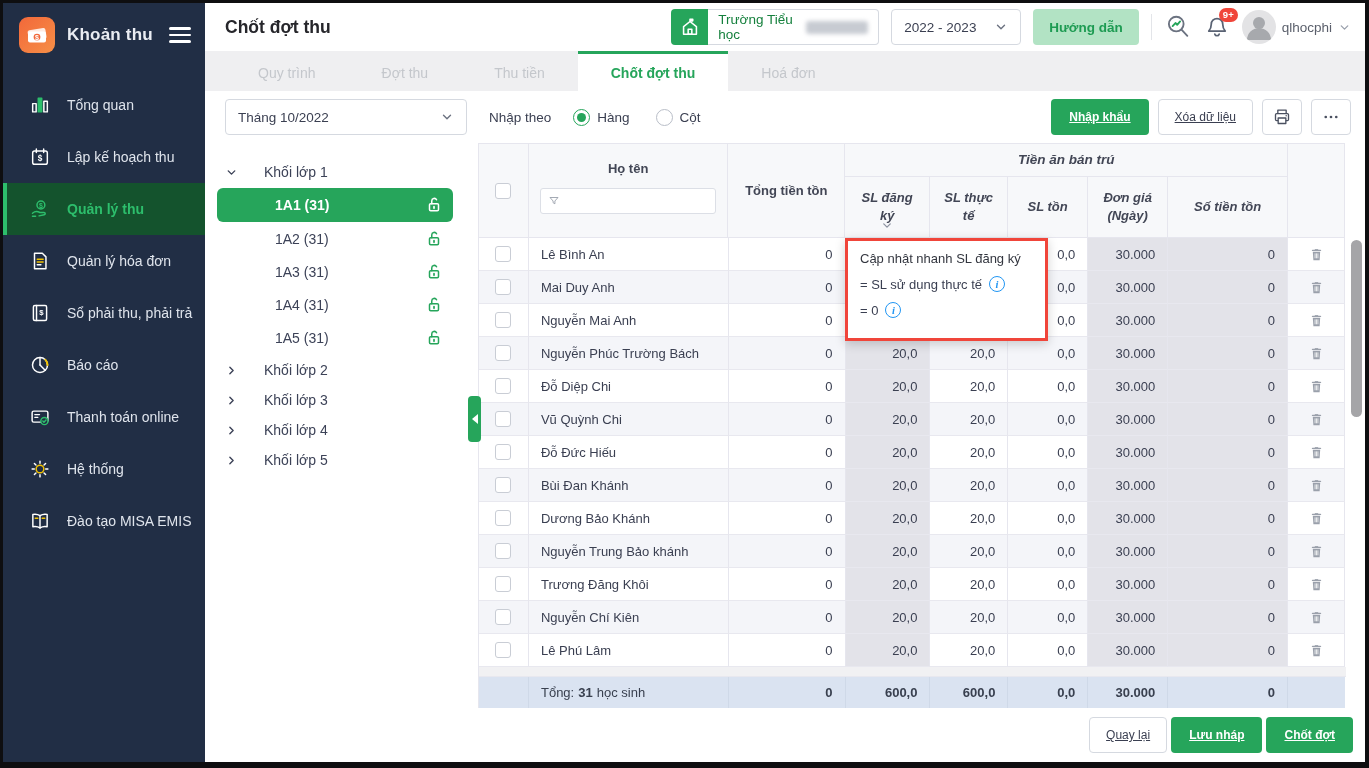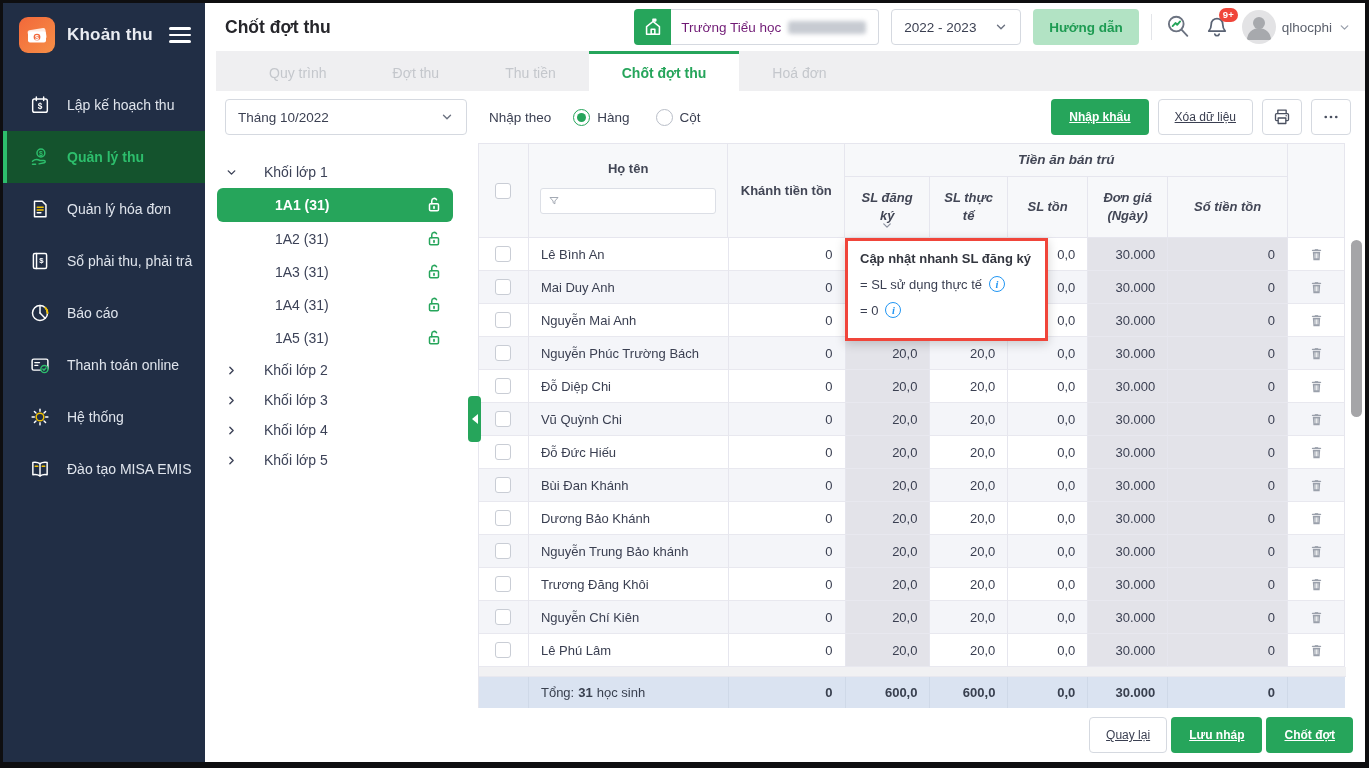--- a/index.html
+++ b/index.html
@@ -22,32 +22,32 @@
   .sb-item.active .ic { color:#2dbe6c; }
 
   
   .main { flex:1; display:flex; flex-direction:column; background:#fff; min-width:0; }
 
   .topbar { height:48px; display:flex; align-items:center; padding:0 14px 0 20px; background:#fff; }
   .page-title { font-size:17.5px; font-weight:bold; color:#26262b; }
   .top-right { margin-left:auto; display:flex; align-items:center; gap:12px; }
   .school-select { display:flex; align-items:stretch; height:36px; cursor:pointer; }
   .school-ic { width:37px; background:#26a55b; border-radius:4px 0 0 4px; display:flex; align-items:center; justify-content:center; }
-  .school-box { width:208px; border:1px solid #d5d9e0; border-left:none; border-radius:0 4px 4px 0; display:flex; align-items:center; padding:0 10px; gap:7px; font-size:13.5px; color:#701a75; background:#fff; }
+  .school-box { width:171px; border:1px solid #d5d9e0; border-left:none; border-radius:0 4px 4px 0; display:flex; align-items:center; padding:0 10px; gap:7px; font-size:13.5px; color:#15803d; background:#fff; }
   .blur-chip { width:78px; height:13px; background:#c7cbd2; border-radius:3px; filter:blur(2px); }
   .year-select { height:36px; width:130px; border:1px solid #d5d9e0; border-radius:4px; display:flex; align-items:center; justify-content:space-between; padding:0 12px; font-size:13.5px; color:#3a3f51; cursor:pointer; background:#fff; }
   .guide-btn { height:36px; padding:0 16px; background:#b2e3c4; color:#1d9b52; font-weight:bold; font-size:13.5px; border:none; border-radius:4px; cursor:pointer; }
   .vdiv { width:1px; height:26px; background:#e3e5e9; }
   .icon-btn { background:none; border:none; cursor:pointer; position:relative; display:flex; align-items:center; }
   .badge { position:absolute; top:-6px; right:-8px; background:#f0453a; color:#fff; font-size:9.5px; font-weight:bold; border-radius:9px; padding:2px 4px; line-height:1; }
   .avatar { width:34px; height:34px; border-radius:50%; background:#e3e3e5; overflow:hidden; display:flex; align-items:center; justify-content:center; }
   .user-wrap { display:flex; align-items:center; gap:6px; cursor:pointer; }
   .user-name { font-size:13.5px; color:#5a5f6b; }
 
-  .tabbar { height:40px; background:#efeff1; display:flex; padding-left:20px;margin-left:11px; }
+  .tabbar { height:40px; background:#efeff1; display:flex; padding-left:20px; }
   .tab { padding:0 33px; display:flex; align-items:center; font-size:14px; color:#c4c7cc; cursor:pointer; border-top:3px solid transparent; }
   .tab.active { background:#fff; color:#26a55b; font-weight:bold; border-top-color:#26a55b; }
 
   .toolbar { height:52px; display:flex; align-items:center; padding:0 14px 0 20px; gap:22px; background:#fff; }
   .month-select { width:242px; height:36px; border:1px solid #d5d9e0; border-radius:4px; display:flex; align-items:center; justify-content:space-between; padding:0 12px; font-size:13.5px; color:#3a3f51; cursor:pointer; }
   .mode-wrap { display:flex; align-items:center; gap:22px; font-size:13.5px; color:#3a3f51; }
   .radio-opt { display:flex; align-items:center; gap:7px; cursor:pointer; }
   .radio { width:17px; height:17px; border-radius:50%; border:1.6px solid #b9bec8; background:#fff; display:flex; align-items:center; justify-content:center; }
   .radio.on { border-color:#26a55b; }
   .radio.on::after { content:""; width:9px; height:9px; border-radius:50%; background:#26a55b; }
@@ -99,21 +99,21 @@
   .hscroll { height:10px; width:867px; background:#f1f1f3; border-bottom:1px solid #e8e8ef; }
   .tfoot { display:flex; height:31px; background:#dae3f1; font-size:13px; color:#39404f; }
   .tf { border-right:1px solid #cfd9e8; display:flex; align-items:center; padding:0 12px; }
   .tf.num { justify-content:flex-end; font-weight:bold; }
   .tf b { margin:5px 4px; }
   .vscroll { position:absolute; left:873px; top:97px; width:12px; height:428px; }
   .vthumb { width:11px; height:177px; background:#a5a5a8; border-radius:6px; }
 
   
   .qtip { position:absolute; left:367px; top:95px; width:203px; height:103px; background:#fff; border:3px solid #f0453a; box-shadow:0 3px 10px rgba(0,0,0,.18); padding:10px 12px; z-index:10; }
-  .qtip-title { font-size:13px; font-weight:bold; color:#33363f; }
+  .qtip-title { font-size:13px; font-weight:normal; color:#33363f; }
   .qtip-opt { margin-top:10px; font-size:13px; color:#3a3f51; display:flex; align-items:center; gap:7px; cursor:pointer; }
   .info-ic { width:16px; height:16px; border:1.6px solid #2196f3; border-radius:50%; color:#2196f3; font-size:10.5px; font-weight:bold; font-style:italic; display:flex; align-items:center; justify-content:center; font-family:"Liberation Serif",serif; }
 
   
   .actions-bar { flex:1; display:flex; align-items:center; justify-content:flex-end; gap:4px; padding-right:12px; background:#fff; }
 </style>
 </head>
 <body>
 
 <div class="frame">
@@ -135,20 +135,30 @@
       <div class="sb-burger">
             <span></span>
             <span></span>
             <span></span>
           </div>
     </div>
     <nav class="sb-menu">
           <div class="sb-item">
     <span class="ic">
               <svg width="22" height="22" viewBox="0 0 24 24" fill="none" stroke="currentColor" stroke-width="1.6" stroke-linecap="round" stroke-linejoin="round">
+                <rect x="4" y="10.5" width="3.8" height="9"></rect>
+                <rect x="10.1" y="4.5" width="3.8" height="15" fill="#2dbe6c" stroke="#2dbe6c"></rect>
+                <rect x="16.2" y="8" width="3.8" height="11.5"></rect>
+              </svg>
+            </span>
+    <span>Tổng quan</span>
+  </div>
+          <div class="sb-item">
+    <span class="ic">
+              <svg width="22" height="22" viewBox="0 0 24 24" fill="none" stroke="currentColor" stroke-width="1.6" stroke-linecap="round" stroke-linejoin="round">
                 <rect x="4" y="5.5" width="16" height="14.5" rx="2"></rect>
                 <line x1="8" y1="3.2" x2="8" y2="7"></line>
                 <line x1="16" y1="3.2" x2="16" y2="7"></line>
                 <text x="12" y="16.8" font-size="9" font-weight="bold" fill="currentColor" stroke="none" text-anchor="middle">$</text>
               </svg>
             </span>
     <span>Lập kế hoạch thu</span>
   </div>
           <div class="sb-item active">
     <span class="ic">
@@ -453,21 +463,21 @@
             <div class="th cw1 th-name">
               <div>Họ tên</div>
               <div class="filter-box">
                 <svg width="12" height="12" viewBox="0 0 24 24" fill="none" stroke="#9aa0ac" stroke-width="1.8" stroke-linejoin="round">
                       <path d="M4 5h16l-6.2 7v5.6l-3.6-2.2V12z"></path>
                     </svg>
                 <input style="">
               </div>
             </div>
             <div class="th cw2">
-                  <span>Khánh tiền tồn</span>
+                  <span>Tổng tiền tồn</span>
                 </div>
             <div class="group-col">
               <div class="group-title cw3_7" style="width:443px;">Tiền ăn bán trú</div>
               <div class="group-sub">
                 <div class="th cw3 rel">
                   <span class="hwrap">SL đăng ký</span>
                   <span class="caret-sm">
                         <svg width="13" height="13" viewBox="0 0 24 24" fill="none" stroke="currentColor" stroke-width="2.4" stroke-linecap="round" stroke-linejoin="round">
                           <polyline points="6 9 12 15 18 9"></polyline>
                         </svg>

